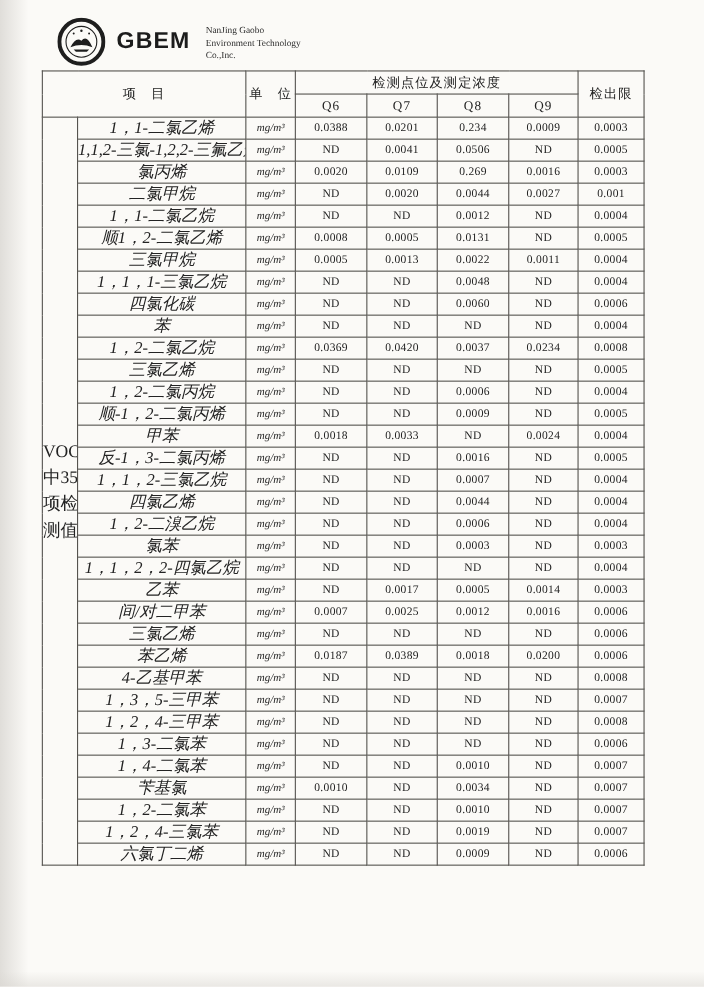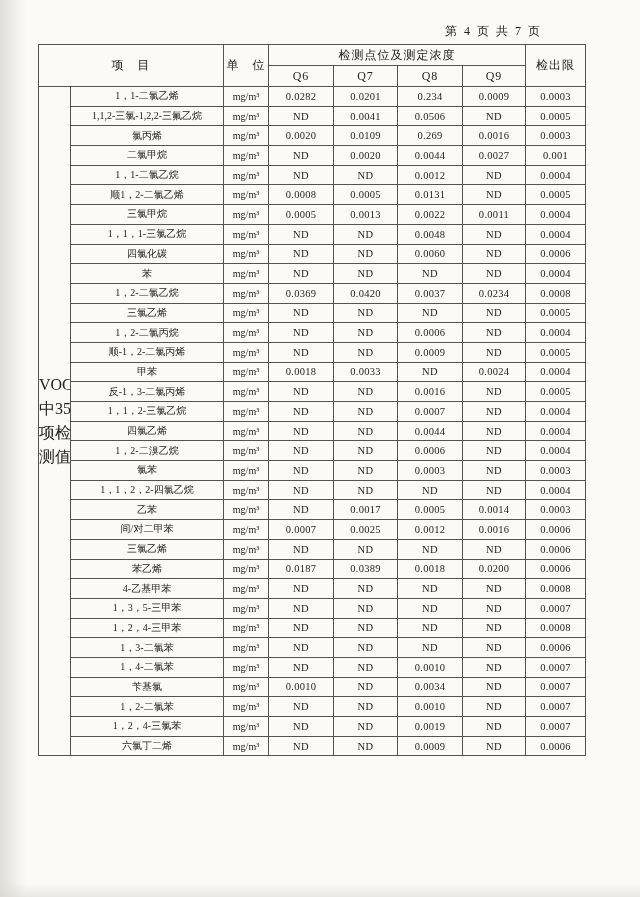--- a/index.html
+++ b/index.html
@@ -102,33 +102,49 @@
   }
   thead tr { height: 21px; }
   thead th { font-size: 12px; letter-spacing: 1px; }
   tbody tr { height: 19.7px; }
   td.group {
     font-size: 16px;
     line-height: 1.5;
     letter-spacing: 0;
     color: #2a2a2a;
   }
-  td.name  { font-size: 10px; }
-  td.unit  { font-size: 10px; }
+  td.name  { font-size: 15px; font-style: italic; }
+  td.unit  { font-size: 10px; font-style: italic; }
   td.val   { font-size: 10.5px; letter-spacing: .3px; }
 </style>
 </head>
 <body>
 
 <div class="page">
 
   <div class="doc-header">
+    <div class="brand">
+      <svg class="logo-badge" viewBox="0 0 44 44">
+        <circle cx="22" cy="22" r="20" fill="none" stroke="#1e1e1e" stroke-width="3.6"></circle>
+        <circle cx="22" cy="22" r="14" fill="none" stroke="#1e1e1e" stroke-width="1"></circle>
+        <path d="M12 27 Q17 17 22 21 Q27 15 32 27 Q22 23 12 27 Z" fill="#1e1e1e"></path>
+        <path d="M15 29 L29 29 L27 31 L17 31 Z" fill="#1e1e1e"></path>
+        <circle cx="22" cy="12" r="1.1" fill="#1e1e1e"></circle>
+        <circle cx="15" cy="14.5" r="0.9" fill="#1e1e1e"></circle>
+        <circle cx="29" cy="14.5" r="0.9" fill="#1e1e1e"></circle>
+      </svg>
+      <span class="brand-name">GBEM</span>
+      <div class="company">
+        <div>NanJing Gaobo</div>
+        <div>Environment Technology</div>
+        <div>Co.,Inc.</div>
+      </div>
+    </div>
   </div>
 
-  <div class="page-info">第 4 页 共 7 页</div>
 
   <table class="data-table">
     <colgroup>
       <col style="width:32px">
         <col style="width:153px">
         <col style="width:45px">
       <col style="width:65px">
         <col style="width:64px">
         <col style="width:65px">
       <col style="width:63px">
@@ -151,21 +167,21 @@
     <tbody>
         <tr>
           <td rowspan="34" class="group">
             <div>VOCs</div>
             <div>中35</div>
             <div>项检</div>
             <div>测值</div>
           </td>
           <td class="name">1，1-二氯乙烯</td>
           <td class="unit">mg/m³</td>
-          <td class="val">0.0282</td>
+          <td class="val">0.0388</td>
           <td class="val">0.0201</td>
           <td class="val">0.234</td>
           <td class="val">0.0009</td>
           <td class="val">0.0003</td>
         </tr>
         <tr>
           <td class="name">1,1,2-三氯-1,2,2-三氟乙烷</td>
           <td class="unit">mg/m³</td>
           <td class="val">ND</td>
           <td class="val">0.0041</td>

